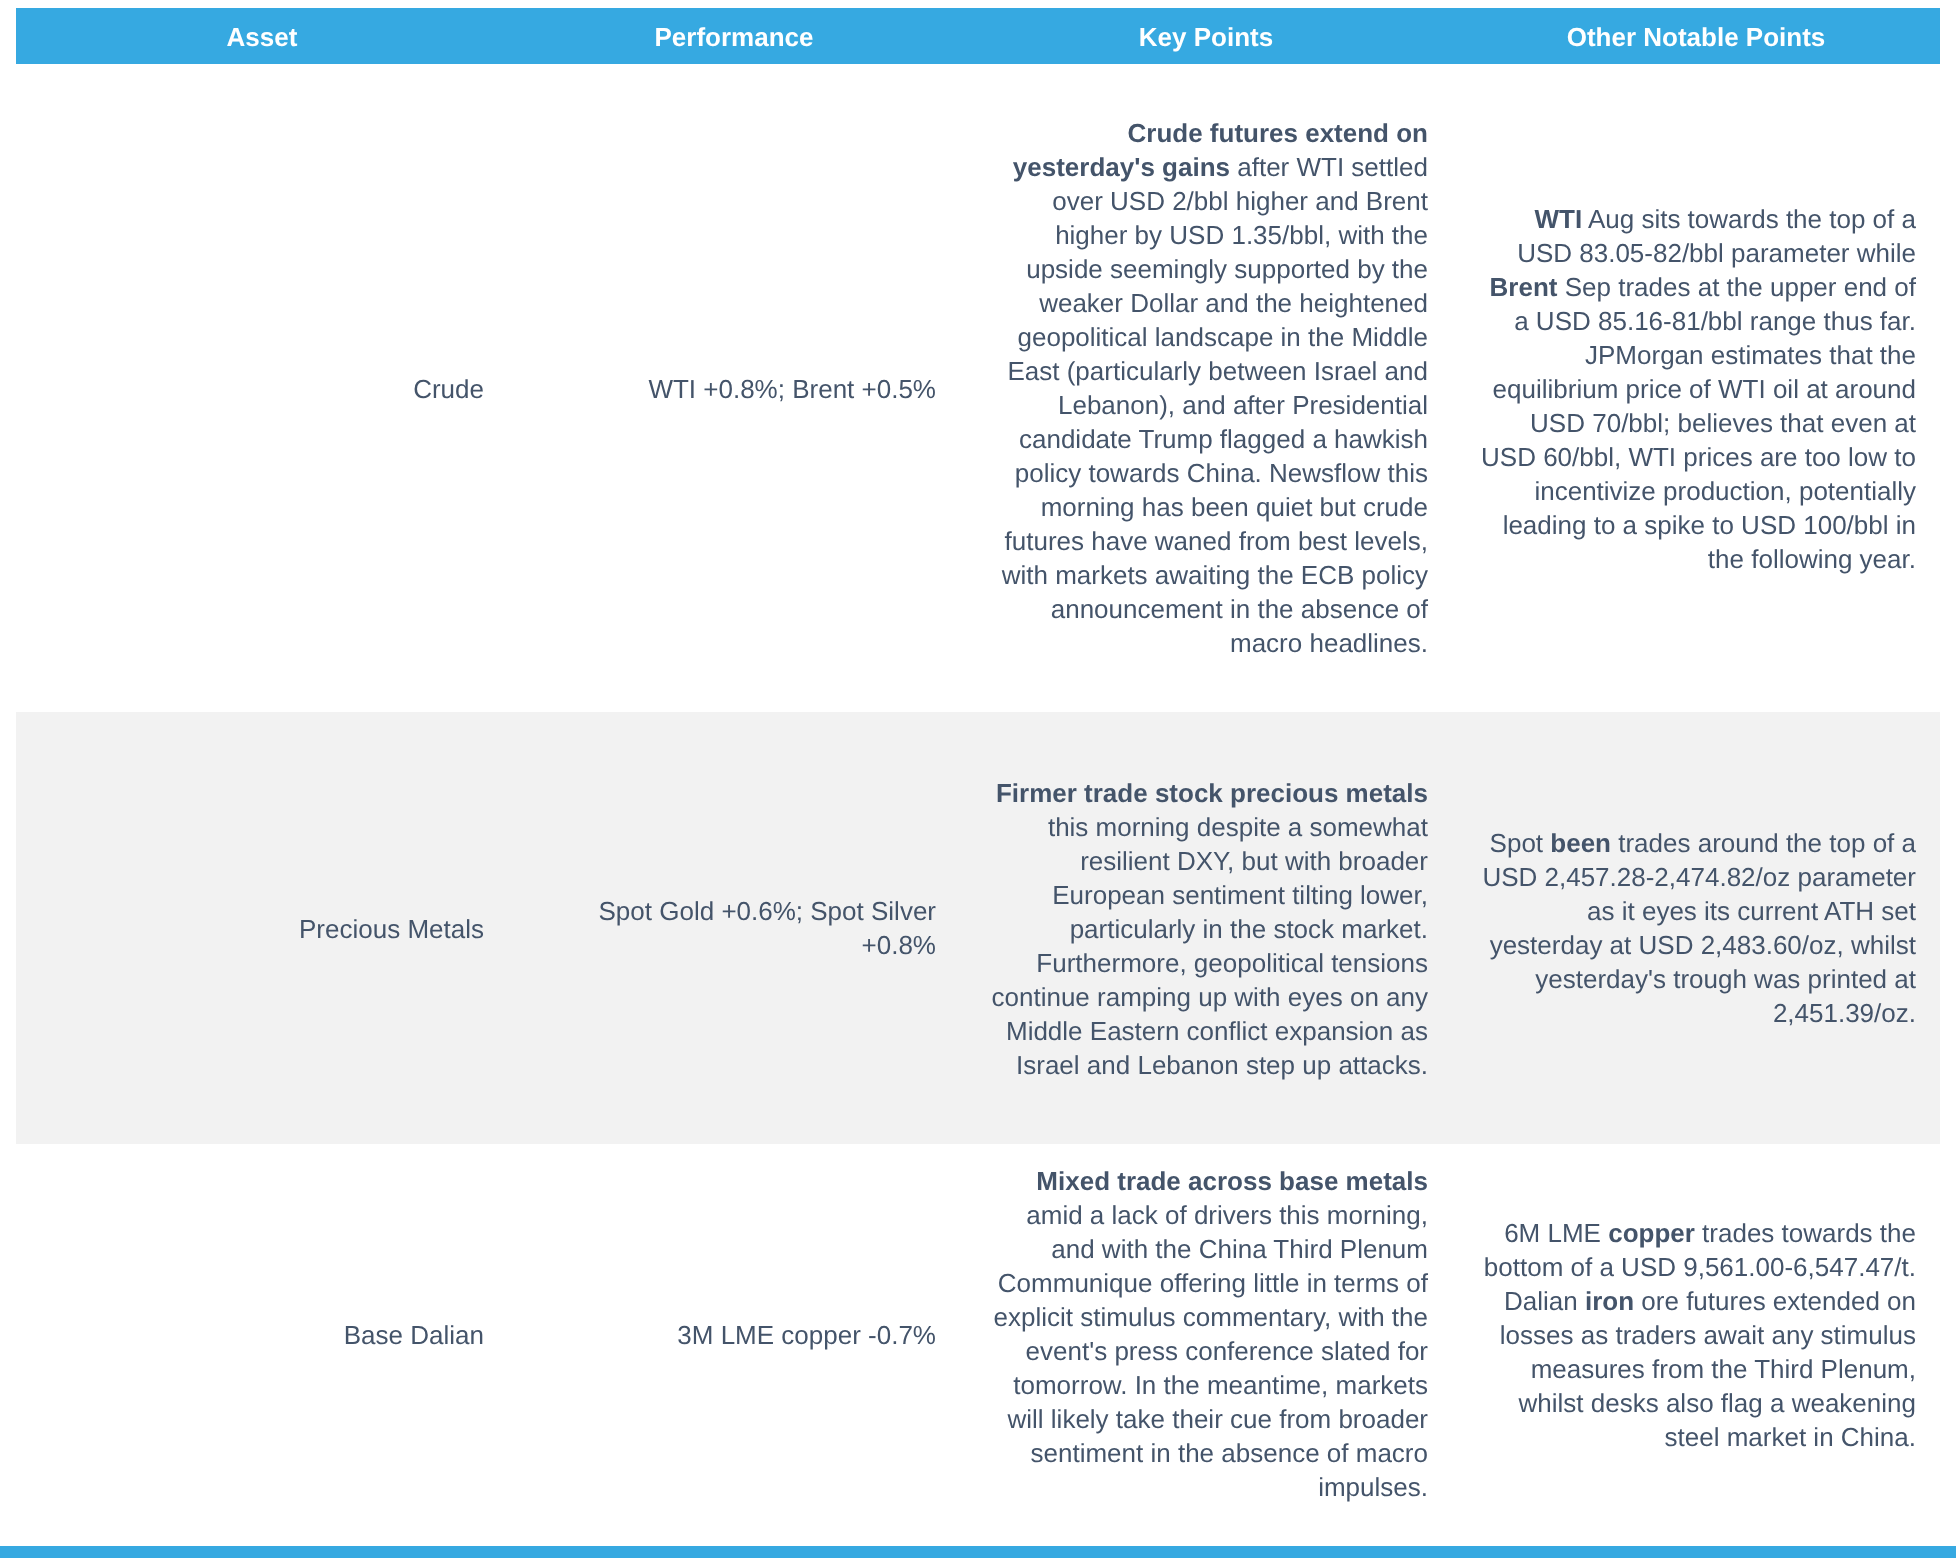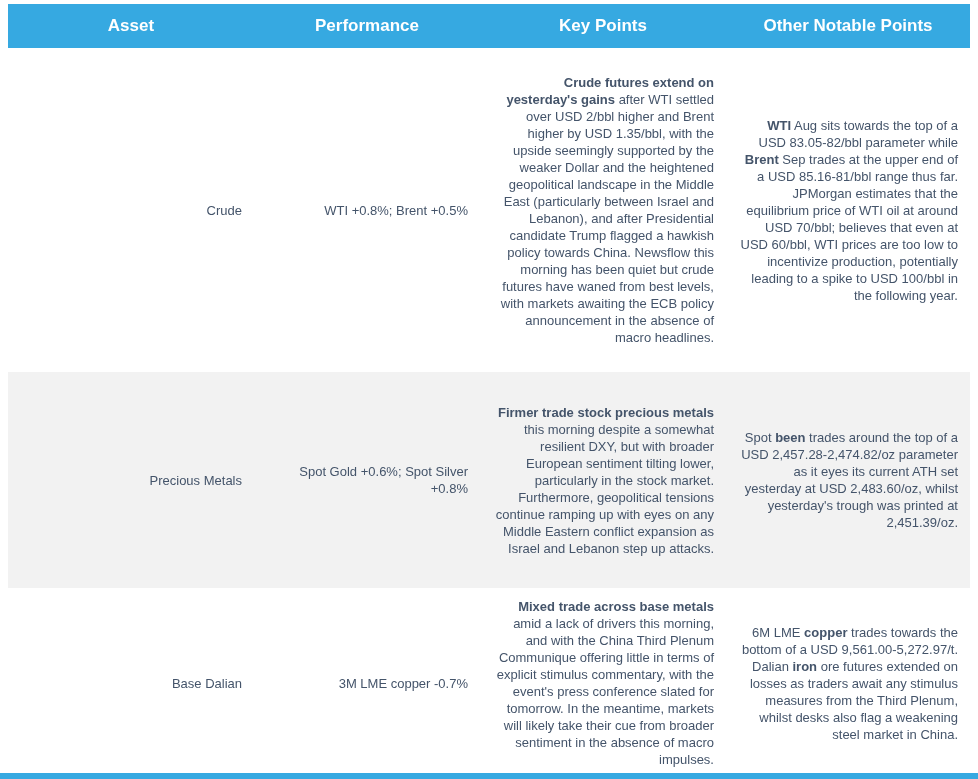--- a/index.html
+++ b/index.html
@@ -28,23 +28,23 @@
   }
   table.commodities {
     border-collapse: collapse;
     table-layout: fixed;
     width: 962px;
     margin: 4px 8px 0 8px;
   }
   th {
     background: var(--header-bg);
     color: var(--header-text);
-    font-size: 17px;
+    font-size: 13px;
     font-weight: bold;
-    height: 44px;
+    height: 28px;
     text-align: center;
     padding: 0 6px;
     vertical-align: middle;
   }
   td {
     text-align: right;
     vertical-align: middle;
     font-size: 13px;
     line-height: 17px;
     padding: 6px 12px;
@@ -96,19 +96,19 @@
     <td>Precious Metals</td>
     <td>Spot Gold +0.6%; Spot Silver +0.8%</td>
     <td><span class="b">Firmer trade stock precious metals</span><span> this morning despite a somewhat resilient DXY, but with broader European sentiment tilting lower, particularly in the stock market. Furthermore, geopolitical tensions continue ramping up with eyes on any Middle Eastern conflict expansion as Israel and Lebanon step up attacks.</span></td>
     <td><span>Spot </span><span class="b">been</span><span> trades around the top of a USD 2,457.28-2,474.82/oz parameter as it eyes its current ATH set yesterday at USD 2,483.60/oz, whilst yesterday's trough was printed at 2,451.39/oz.</span></td>
   </tr>
 
   <tr class="r2">
     <td>Base Dalian</td>
     <td>3M LME copper -0.7%</td>
     <td><span class="b">Mixed trade across base metals</span><span> amid a lack of drivers this morning, and with the China Third Plenum Communique offering little in terms of explicit stimulus commentary, with the event's press conference slated for tomorrow. In the meantime, markets will likely take their cue from broader sentiment in the absence of macro impulses.</span></td>
-    <td><span>6M LME </span><span class="b">copper</span><span> trades towards the bottom of a USD 9,561.00-5,272.97/t. Dalian </span><span class="b">iron</span><span> ore futures extended on losses as traders await any stimulus measures from the Third Plenum, whilst desks also flag a weakening steel market in China.</span></td>
+    <td><span>6M LME </span><span class="b">copper</span><span> trades towards the bottom of a USD 9,561.00-6,547.47/t. Dalian </span><span class="b">iron</span><span> ore futures extended on losses as traders await any stimulus measures from the Third Plenum, whilst desks also flag a weakening steel market in China.</span></td>
   </tr>
 </tbody>
   </table>
 
   <div class="bottom-bar"></div>
 </div>
 
 </body></html>

